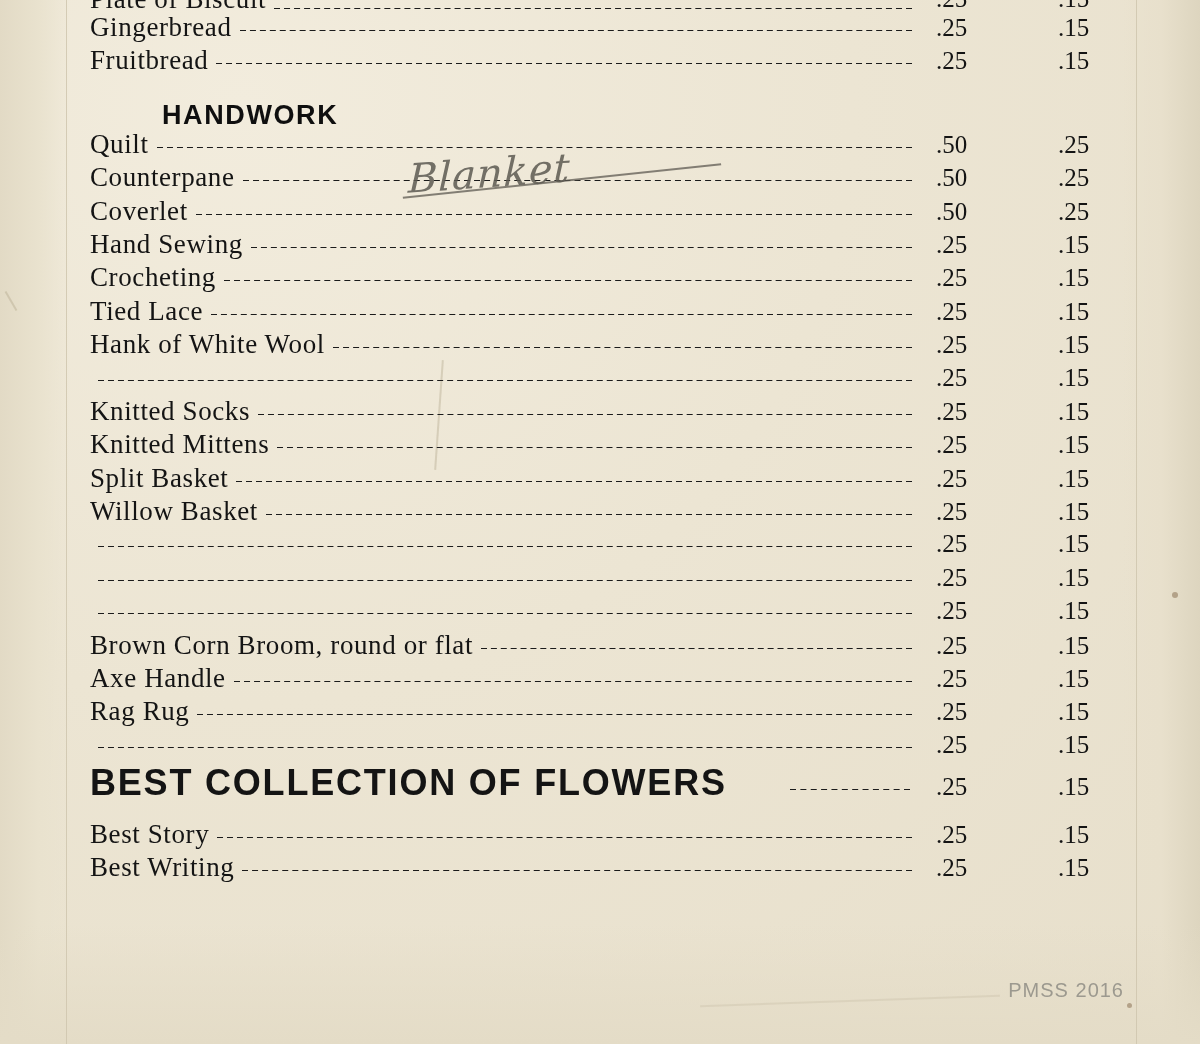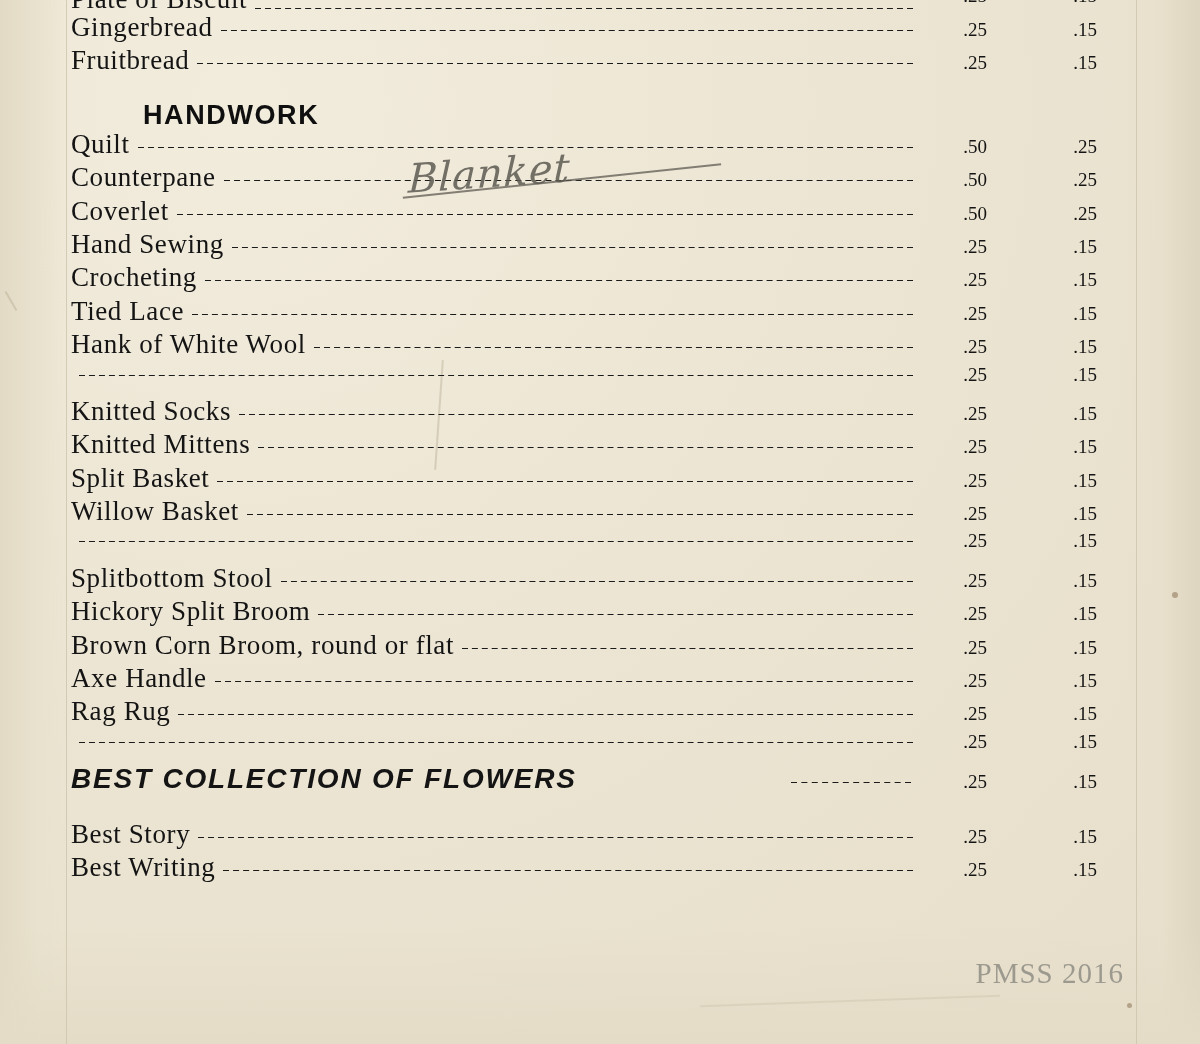--- a/index.html
+++ b/index.html
@@ -59,21 +59,21 @@
   .blot {
     position: absolute;
     border-radius: 50%;
     background: rgba(120,90,60,0.45);
     pointer-events: none;
   }
 
   
   #list {
     position: absolute;
-    left: 71px;
+    left: 90px;
     top: 0;
     width: 1060px;
   }
   .row {
     position: relative;
     height: 33.4px;
     display: flex;
     align-items: baseline;
     color: #141414;
   }
@@ -93,23 +93,24 @@
     overflow: hidden;
   }
   .leader::after {
     content: "";
     position: absolute;
     left: 0; right: 0; top: 0;
     border-top: 2px dashed #1b1b1b;
   }
   .p1, .p2 {
     flex: 0 0 auto;
-    font-size: 19px;
-    text-align: center;
+    font-size: 25px;
+    text-align: left;
     line-height: 1;
+    margin-left: 10px;
   }
   .p1 { width: 96px; padding-left: 8px; }
   .p2 { width: 92px; padding-left: 16px; }
 
   .section {
     height: 50px;
     display: flex;
     align-items: flex-end;
     padding-left: 72px;
   }
@@ -131,23 +132,22 @@
   }
   .row.clipped .label,
   .row.clipped .p1,
   .row.clipped .p2 { margin-top: -14px; }
   .row.clipped .leader { top: 8px; }
 
   
   .row.flowers .label {
     font-family: "Liberation Sans", sans-serif;
     font-weight: bold;
-    font-size: 28px;
+    font-size: 36px;
     letter-spacing: 1.8px;
-    font-style: italic;
   }
   .row.flowers .leader { margin-left: 34px; margin-right: 8px; max-width: 120px; flex: 0 0 120px; }
   .row.flowers .spacer { flex: 1 1 auto; }
 
   
   #handwriting {
     position: absolute;
     left: 408px;
     top: 150px;
     width: 340px;
@@ -172,23 +172,23 @@
     height: 0;
     border-top: 2px solid #5d5a52;
     transform: rotate(-6deg);
     opacity: .75;
   }
 
   
   #watermark {
     position: absolute;
     right: 76px;
-    bottom: 54px;
-    font-family: Liberation Serif, serif;
-    font-size: 29px;
+    bottom: 42px;
+    font-family: Liberation Sans, sans-serif;
+    font-size: 20px;
     letter-spacing: 1px;
     color: #9c998f;
   }
 </style>
 </head>
 <body>
 
 <div id="page">
 
   <div class="edge-left"></div>
@@ -296,27 +296,25 @@
         <div class="leader"></div>
         <div class="p1">.25</div>
         <div class="p2">.15</div>
       </div>
       <div class="row">
         <div class="leader"></div>
         <div class="p1">.25</div>
         <div class="p2">.15</div>
       </div>
       <div class="row">
-        <div class="label">Splitbottom Stool</div>
-        <div class="leader"></div>
-        <div class="p1">.25</div>
-        <div class="p2">.15</div>
-      </div>
-      <div class="row">
-        <div class="label">Hickory Split Broom</div>
+        <div class="leader"></div>
+        <div class="p1">.25</div>
+        <div class="p2">.15</div>
+      </div>
+      <div class="row">
         <div class="leader"></div>
         <div class="p1">.25</div>
         <div class="p2">.15</div>
       </div>
       <div class="row">
         <div class="label">Brown Corn Broom, round or flat</div>
         <div class="leader"></div>
         <div class="p1">.25</div>
         <div class="p2">.15</div>
       </div>

